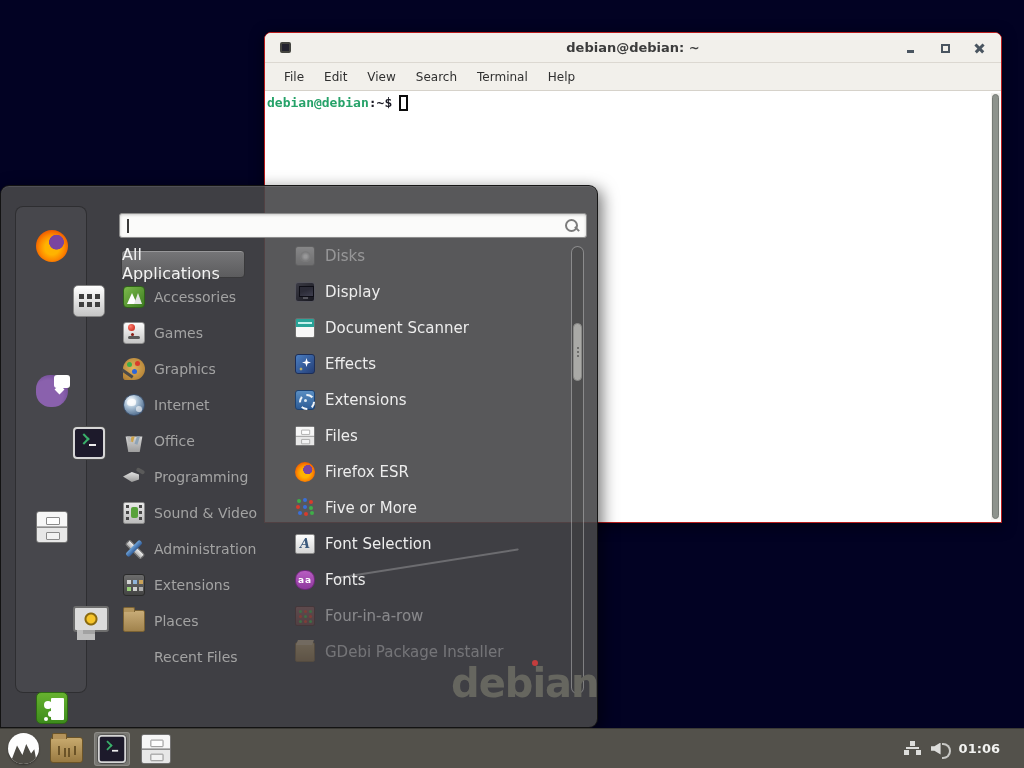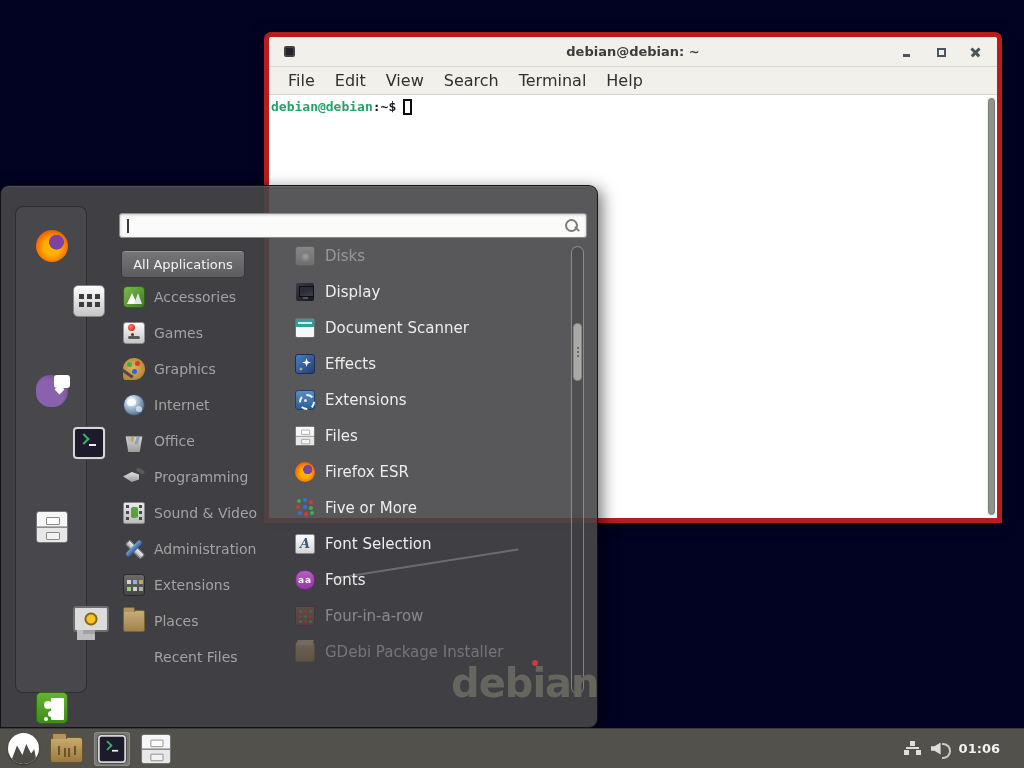--- a/index.html
+++ b/index.html
@@ -2,37 +2,37 @@
 <html><head>
 <meta charset="utf-8">
 <style>
   *{box-sizing:border-box;margin:0;padding:0}
   html,body{width:1024px;height:768px}
   body{font-family:"DejaVu Sans","Liberation Sans",sans-serif;}
   .desktop{position:relative;width:1024px;height:768px;background:#020223;overflow:hidden}
 
   
   .terminal-window{position:absolute;left:264px;top:32px;width:738px;height:491px;
-    border:5px solid #b91c1c;border-radius:7px 7px 0 0;background:#fff;
+    border:1px solid #b91c1c;border-radius:7px 7px 0 0;background:#fff;
     box-shadow:0 3px 14px rgba(0,0,0,.55);display:flex;flex-direction:column;z-index:1}
   .titlebar{height:30px;background:#f2f0eb;border-radius:6px 6px 0 0;border-bottom:1px solid #dcd8d1;
     display:flex;align-items:center;position:relative}
   .win-icon{position:absolute;left:15px;top:9px;width:11px;height:11px;border:2px solid #44443f;border-radius:2px;background:#23222e}
   .titlebar .title{flex:1;text-align:center;font-size:13px;font-weight:bold;color:#3c3c3c}
   .controls{position:absolute;right:16px;top:0;height:30px;display:flex;align-items:center;gap:23px}
   .wbtn{width:11px;height:11px;position:relative}
   .wbtn i{position:absolute;display:block}
   .btn-min i{left:1px;bottom:1px;width:7px;height:3px;background:#4a5560}
   .btn-max i{left:1px;top:1px;width:9px;height:9px;border:2.5px solid #4a5560}
   .btn-close i{left:0;top:4px;width:11px;height:2.5px;background:#4a5560}
   .btn-close .x1{transform:rotate(45deg)}
   .btn-close .x2{transform:rotate(-45deg)}
   .menubar{height:28px;background:#f2f0eb;border-bottom:1px solid #d6d2ca;display:flex;align-items:center;
     padding-left:10px;gap:2px}
-  .menubar span{font-size:16px;color:#303030;padding:3px 9px;cursor:default}
+  .menubar span{font-size:12px;color:#303030;padding:3px 9px;cursor:default}
   .term-content{flex:1;background:#fff;position:relative;padding:3px 2px;font:bold 13px "DejaVu Sans Mono","Liberation Mono",monospace}
   .prompt-line{display:flex;align-items:center;line-height:17px}
   .prompt-green{color:#26a269}
   .prompt-dark{color:#1a1a24}
   .term-cursor{display:inline-block;width:9px;height:16px;border:2px solid #0c0c0c;margin-left:7px}
   .term-scrollbar{position:absolute;right:1px;top:2px;bottom:2px;width:9px;background:#f4f3f0}
   .term-scrollbar .thumb{position:absolute;left:1px;top:1px;bottom:1px;width:7px;background:#8e938d;border-radius:4px;border:1px solid #767b76}
 
   
   .app-menu{position:absolute;left:0;top:185px;width:598px;height:543px;z-index:5;
@@ -48,21 +48,21 @@
   .searchbox{position:absolute;left:118px;top:27px;width:468px;height:25px;background:#fbfbfa;
     border:1px solid #8d8d8d;border-radius:3px;box-shadow:inset 0 1px 3px rgba(0,0,0,.2)}
   .searchbox input{position:absolute;left:8px;top:1px;width:430px;height:21px;border:none;outline:none;background:transparent;font-size:13px;color:#222}
   .caret{position:absolute;left:7px;top:5px;width:1.5px;height:14px;background:#3a3a3a}
   .mag{position:absolute;right:6px;top:4px;width:16px;height:16px}
   .mag::before{content:"";position:absolute;left:1px;top:1px;width:9px;height:9px;border:2px solid #7c7c7c;border-radius:50%}
   .mag::after{content:"";position:absolute;left:10px;top:10px;width:6px;height:2px;background:#7c7c7c;transform:rotate(45deg)}
 
   .all-apps{position:absolute;left:120px;top:64px;width:124px;height:28px;border-radius:4px;
     background:linear-gradient(#767678,#5c5c5e);border:1px solid #39393b;
-    box-shadow:inset 0 1px 0 rgba(255,255,255,.25);color:#f3f3f3;font-size:13px;
+    box-shadow:inset 0 1px 0 rgba(255,255,255,.25);color:#f3f3f3;font-size:16px;
     display:flex;align-items:center;justify-content:center;cursor:pointer}
 
   .cats{position:absolute;left:115px;top:93px;width:149px}
   .cat-row{height:36px;display:flex;align-items:center;gap:9px;padding-left:7px;cursor:pointer}
   .cat-row span.lbl{font-size:14px;color:#a3a3a3;white-space:nowrap}
 
   .apps{position:absolute;left:264px;top:52px;width:306px;height:468px;overflow:hidden}
   .app-row{height:36px;display:flex;align-items:center;gap:10px;padding-left:30px;cursor:pointer}
   .app-row span.lbl{font-size:15px;color:#ededed;white-space:nowrap}
   .app-row.disabled{opacity:.42}

